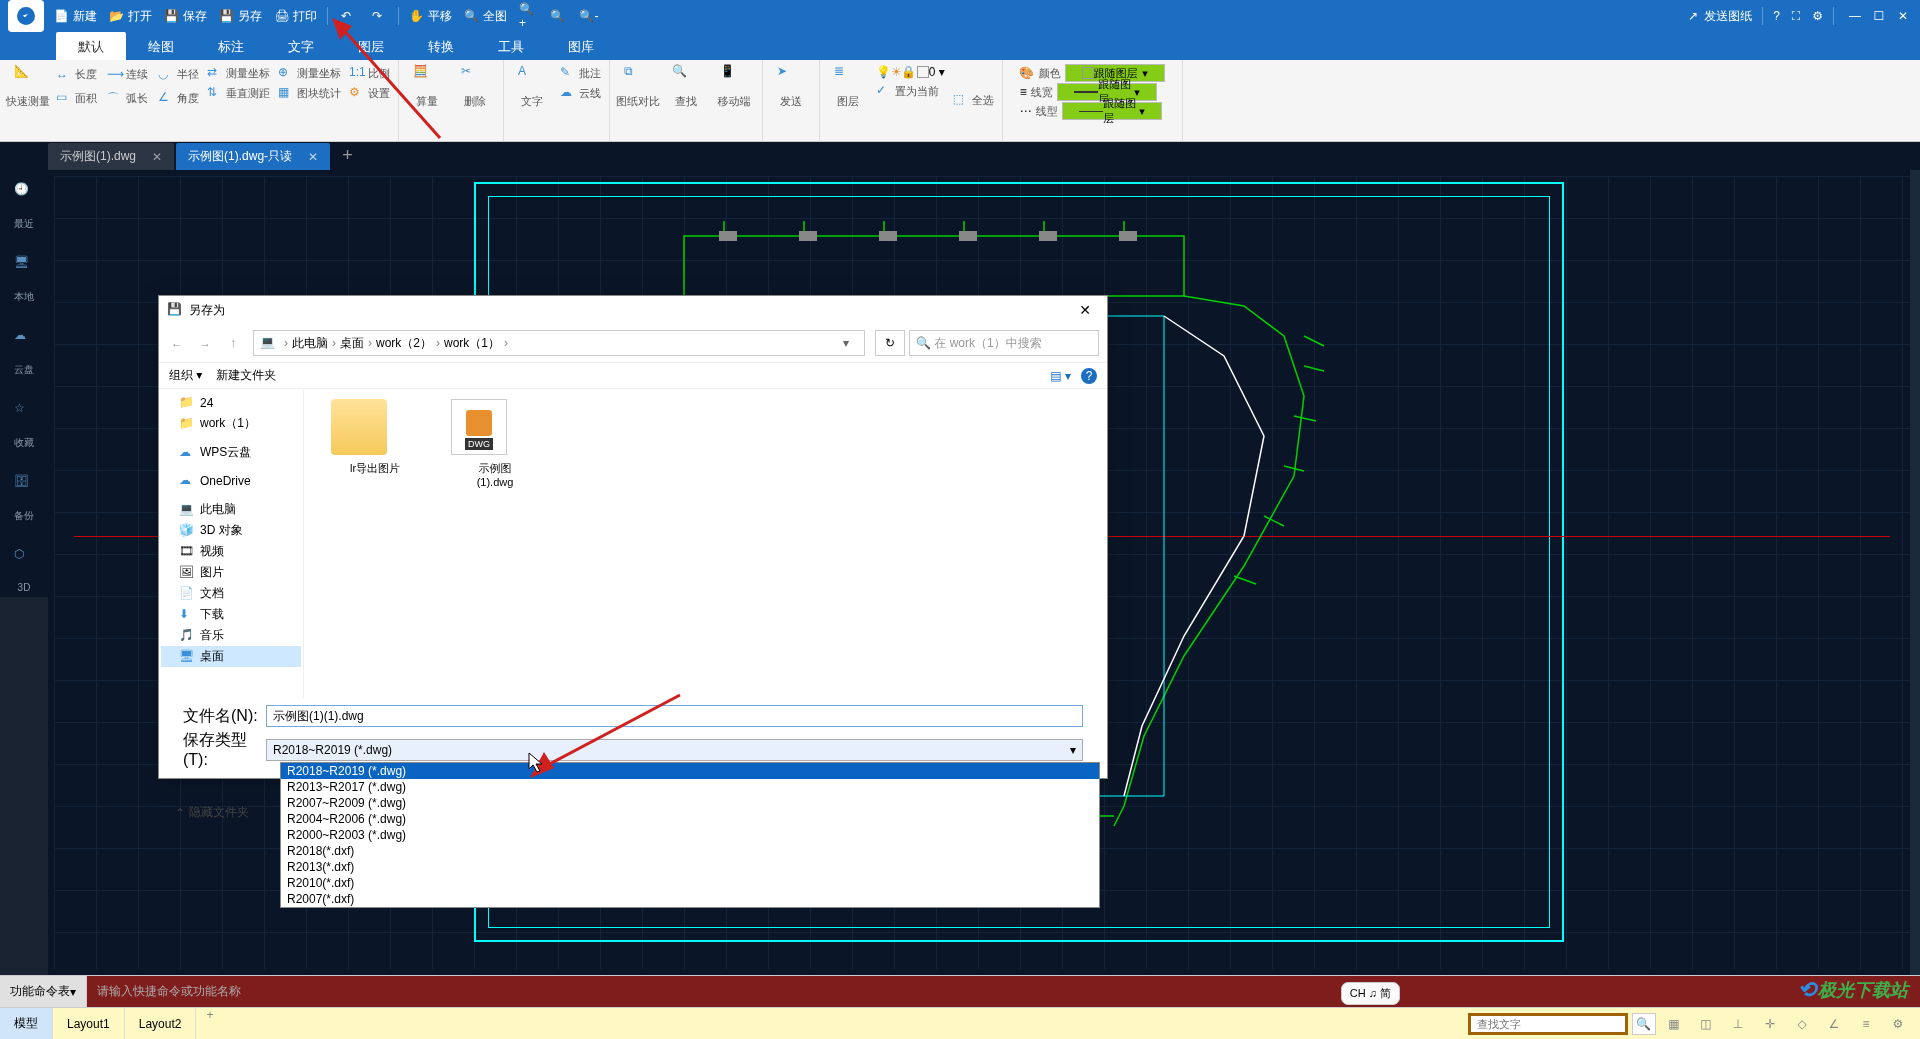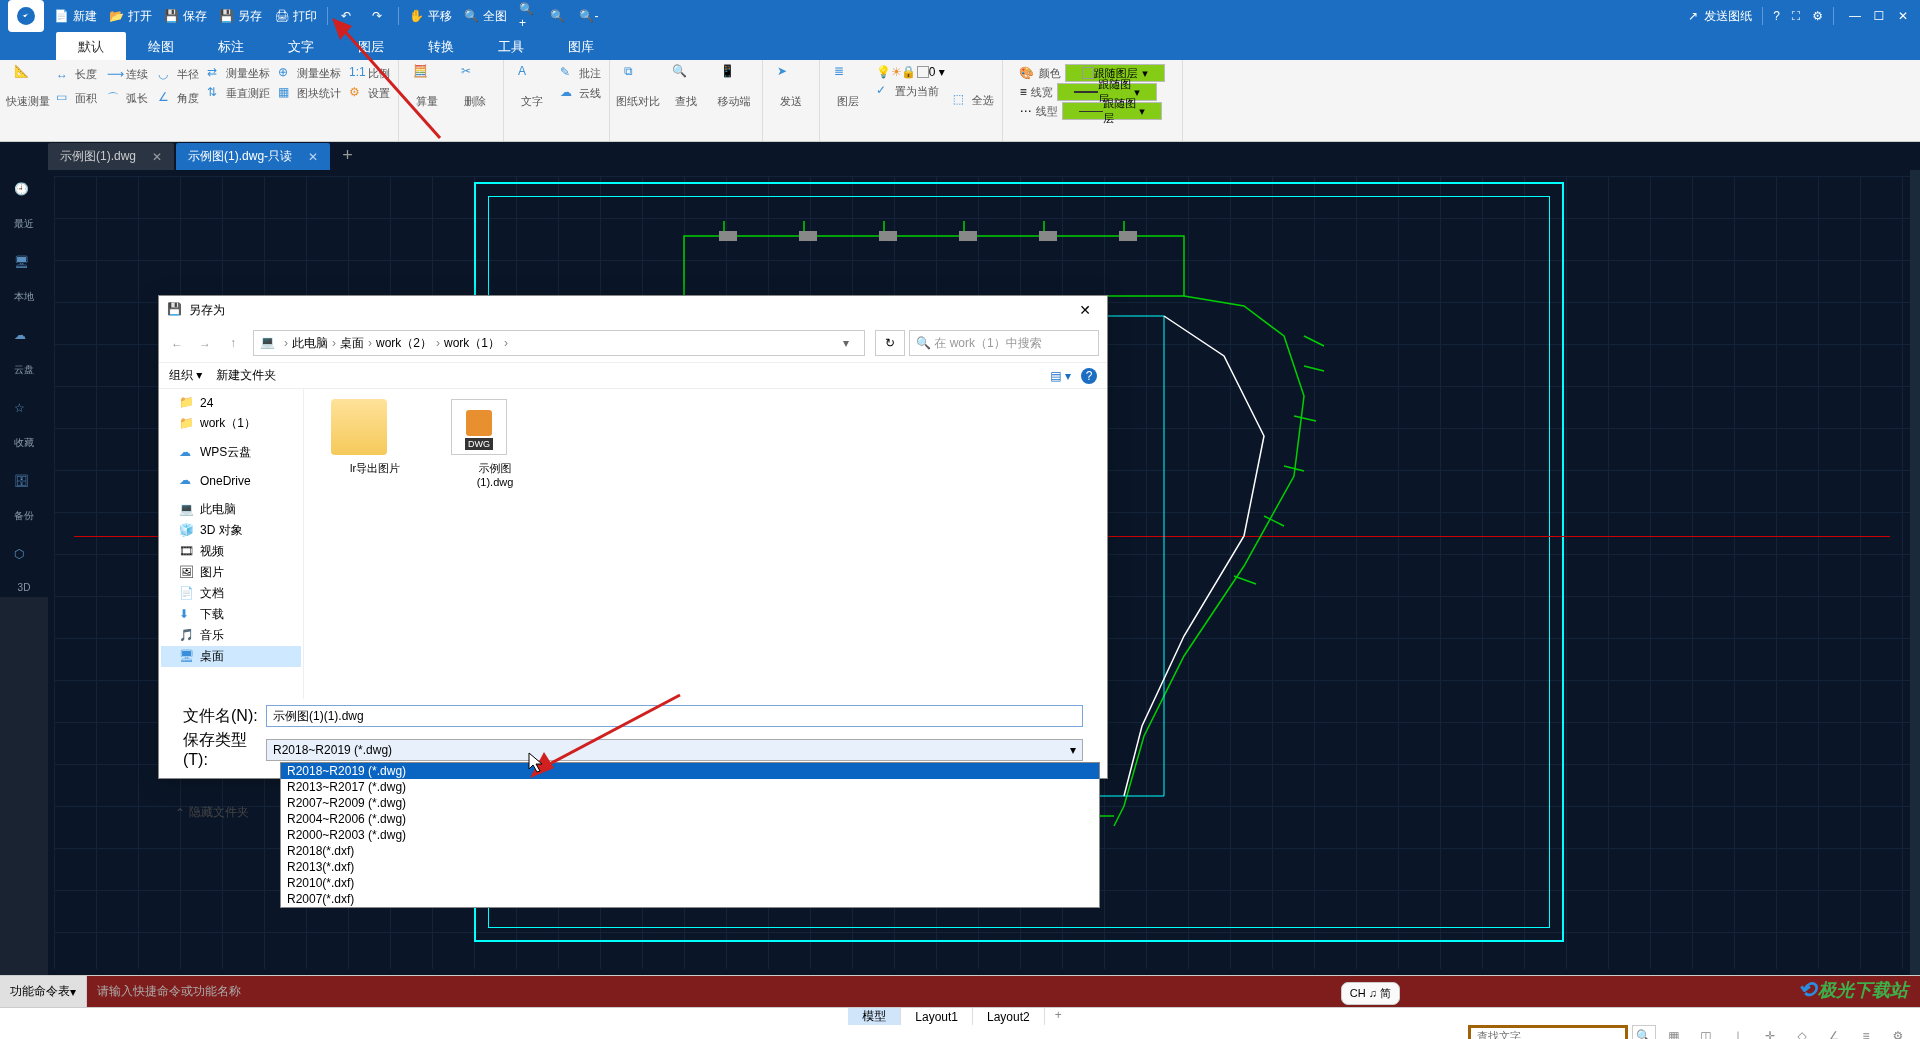--- a/index.html
+++ b/index.html
@@ -106,21 +106,21 @@
 
 
 .cursor { position: absolute; z-index: 300; pointer-events: none; }
 
 
 .cmd-bar { position: absolute; left: 0; right: 0; bottom: 32px; height: 32px; background: #7f1d1d; display: flex; align-items: center; border-top: 1px solid #ccc; }
 .cmd-label { background: #e0e0e0; padding: 0 10px; height: 100%; display: flex; align-items: center; font-size: 12px; border-right: 1px solid #ccc; }
 .cmd-input { flex: 1; padding: 0 10px; color: #aaa; font-size: 12px; }
 .ime-badge { position: absolute; right: 520px; bottom: 34px; background: #fafafa; border: 1px solid #ccc; padding: 3px 8px; font-size: 11px; border-radius: 7px; }
 
-.status-bar { position: absolute; left: 0; right: 0; bottom: 0; height: 32px; background: #ffffff; display: flex; align-items: center; border-top: 1px solid #ccc; flex-direction: column; }
+.status-bar { position: absolute; left: 0; right: 0; bottom: 0; height: 32px; background: #fef9c3; display: flex; align-items: center; border-top: 1px solid #ccc; }
 .layout-tabs { display: flex; height: 100%; }
 .layout-tab { padding: 0 14px; display: flex; align-items: center; cursor: pointer; font-size: 12px; border-right: 1px solid #ddd; }
 .layout-tab.active { background: #d0e5fa; }
 .add-layout { padding: 0 10px; color: #888; cursor: pointer; }
 .status-right { margin-left: auto; display: flex; align-items: center; gap: 4px; padding-right: 8px; }
 .find-input { width: 160px; height: 22px; border: 3px solid #a16207; font-size: 11px; padding: 0 6px; color: #aaa; }
 .status-btn { width: 24px; height: 22px; border: 1px solid #ccc; background: #fff; display: flex; align-items: center; justify-content: center; cursor: pointer; }
 .status-icon { width: 28px; height: 22px; display: flex; align-items: center; justify-content: center; cursor: pointer; color: #888; }
 
 .watermark { position: absolute; right: 12px; bottom: 36px; color: #3db04a; font-size: 18px; font-style: italic; font-weight: bold; z-index: 50; display: flex; align-items: center; }

